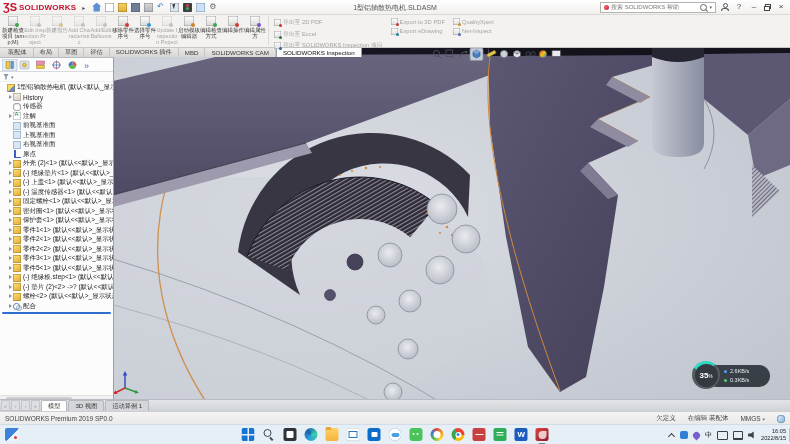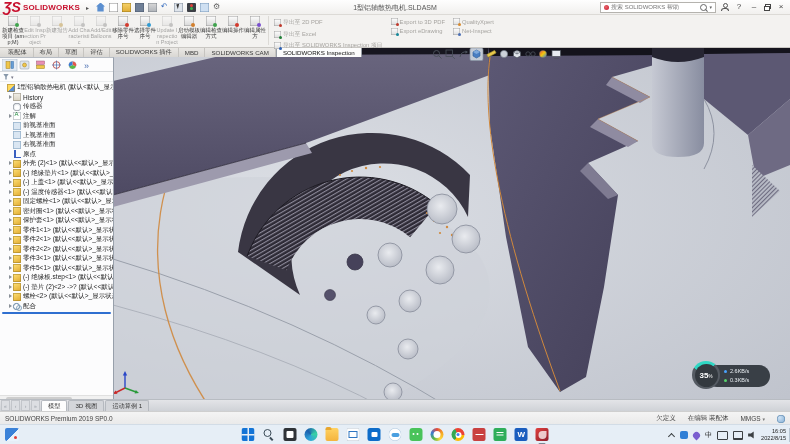--- a/index.html
+++ b/index.html
@@ -2,21 +2,21 @@
 <html><head>
 <meta charset="utf-8">
 <style>
   html,body{margin:0;padding:0;background:#222;}
   #app{position:relative;width:790px;height:444px;overflow:hidden;background:#c8ccd4;
        font-family:"Liberation Sans","DejaVu Sans",sans-serif;-webkit-font-smoothing:antialiased;}
   
   .titlebar{position:absolute;top:0;left:0;right:0;height:14px;background:linear-gradient(#fefefe,#f1f0ee);
             border-bottom:1px solid #dcdad6;display:flex;align-items:center;z-index:40;}
   .logo-wrap{display:flex;align-items:center;gap:2px;padding:0 3px;}
-  .logo-mark{color:#c8102e;font-weight:900;font-style:italic;font-size:14px;line-height:1;}
+  .logo-mark{color:#c8102e;font-weight:900;font-size:11px;line-height:1;}
   .logo-text{color:#c8102e;font-weight:bold;font-size:8px;letter-spacing:.2px;}
   .qa-expand{font-size:6px;color:#555;margin:0 3px;}
   .qa{display:flex;align-items:center;gap:4px;margin-left:4px;}
   .qico{width:9px;height:9px;display:inline-block;position:relative;}
   .q-home{background:#5b8fd0;clip-path:polygon(50% 0,100% 45%,85% 45%,85% 100%,15% 100%,15% 45%,0 45%);}
   .q-new{background:#fff;box-shadow:inset 0 0 0 .6px #8a8a8a;}
   .q-open{background:linear-gradient(#f7d36a,#e0ac33);box-shadow:inset 0 0 0 .5px #9c7c22;}
   .q-save{background:#6f7f96;box-shadow:inset 0 0 0 .5px #4c5a6e;}
   .q-print{background:linear-gradient(#d9d9d9,#aeb2b8);box-shadow:inset 0 0 0 .5px #7c828a;}
   .q-undo::before{content:'↶';font-size:8px;color:#3a6fbf;position:absolute;top:-1px;left:0;}

